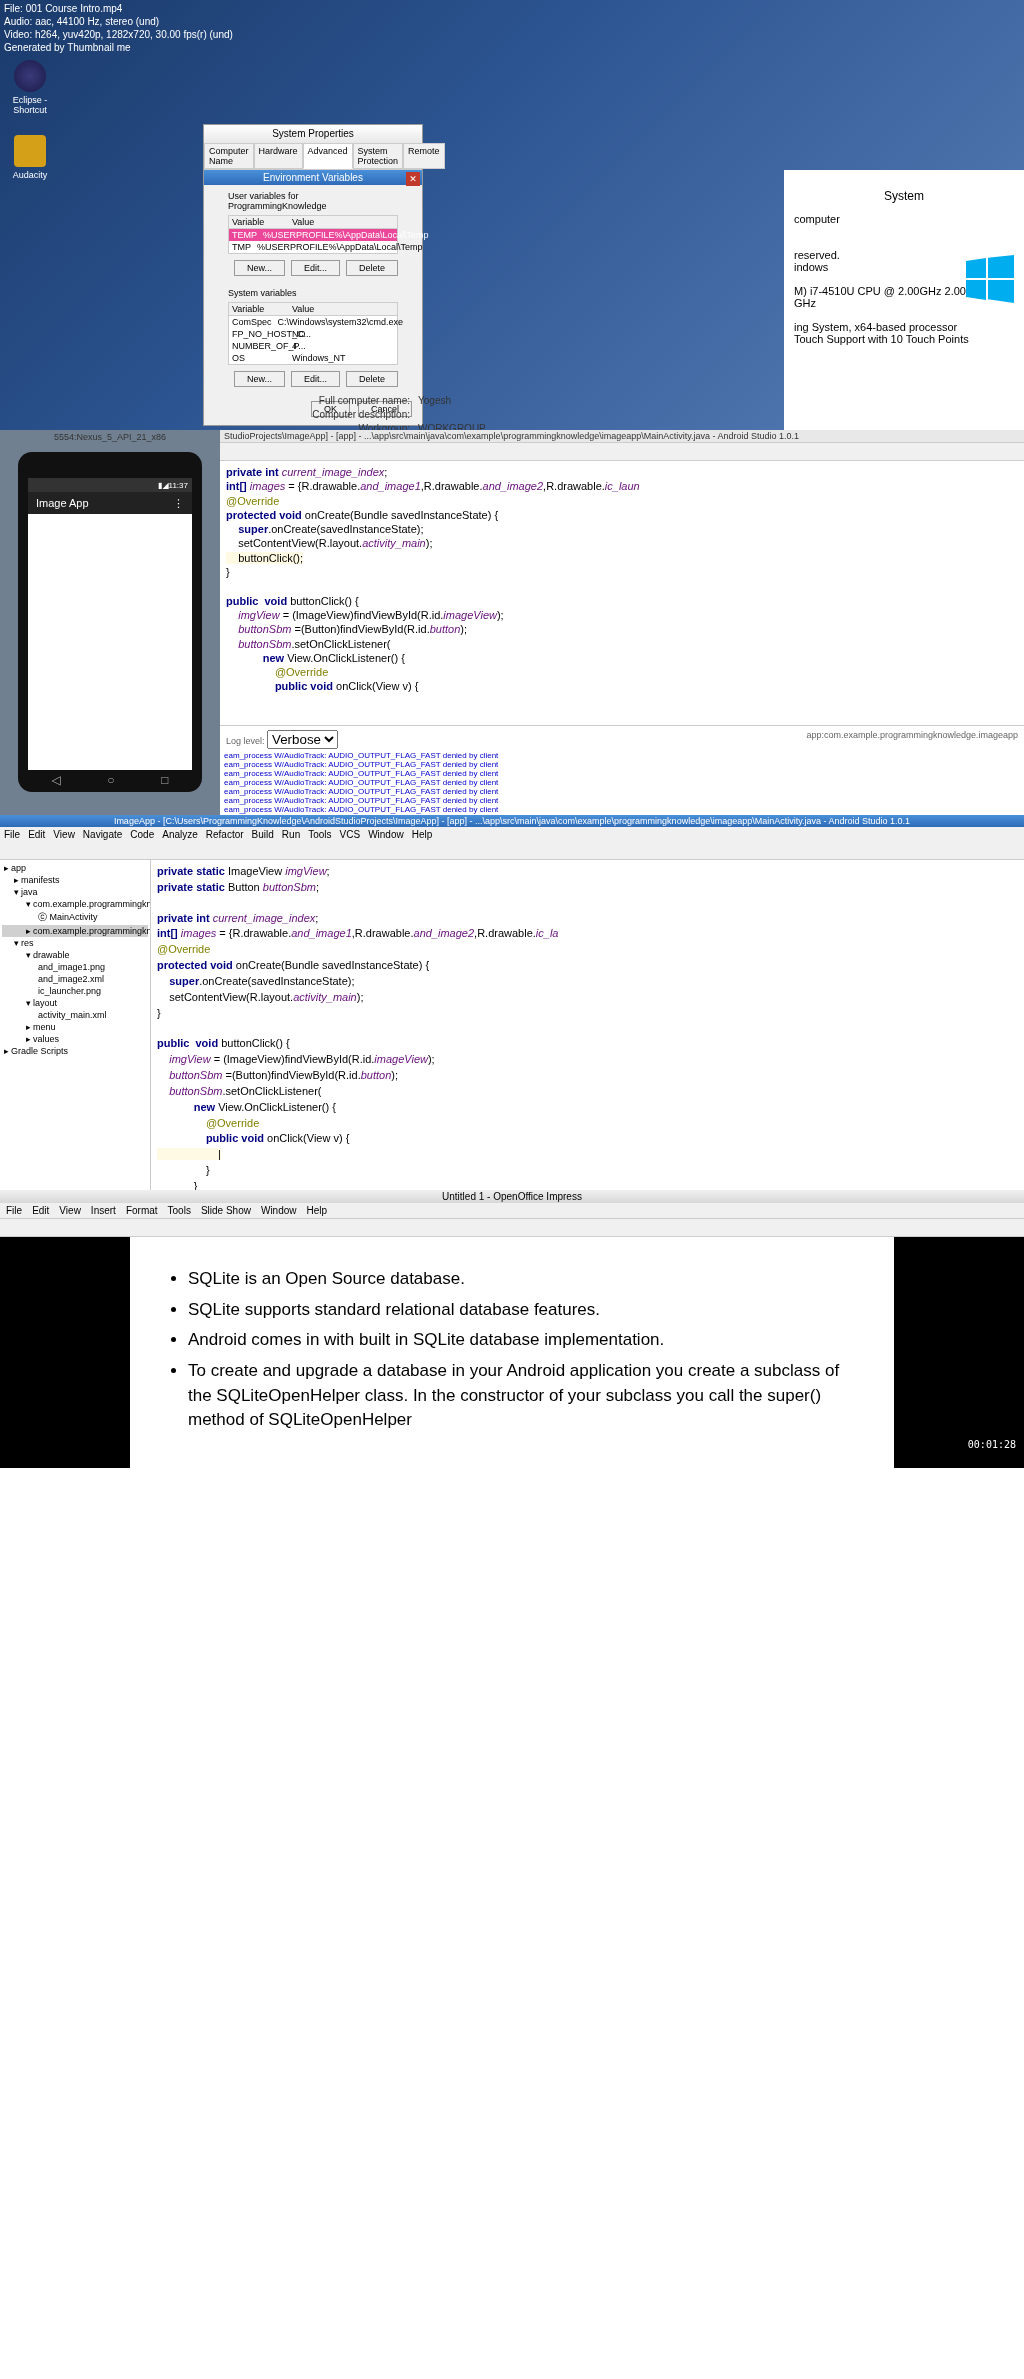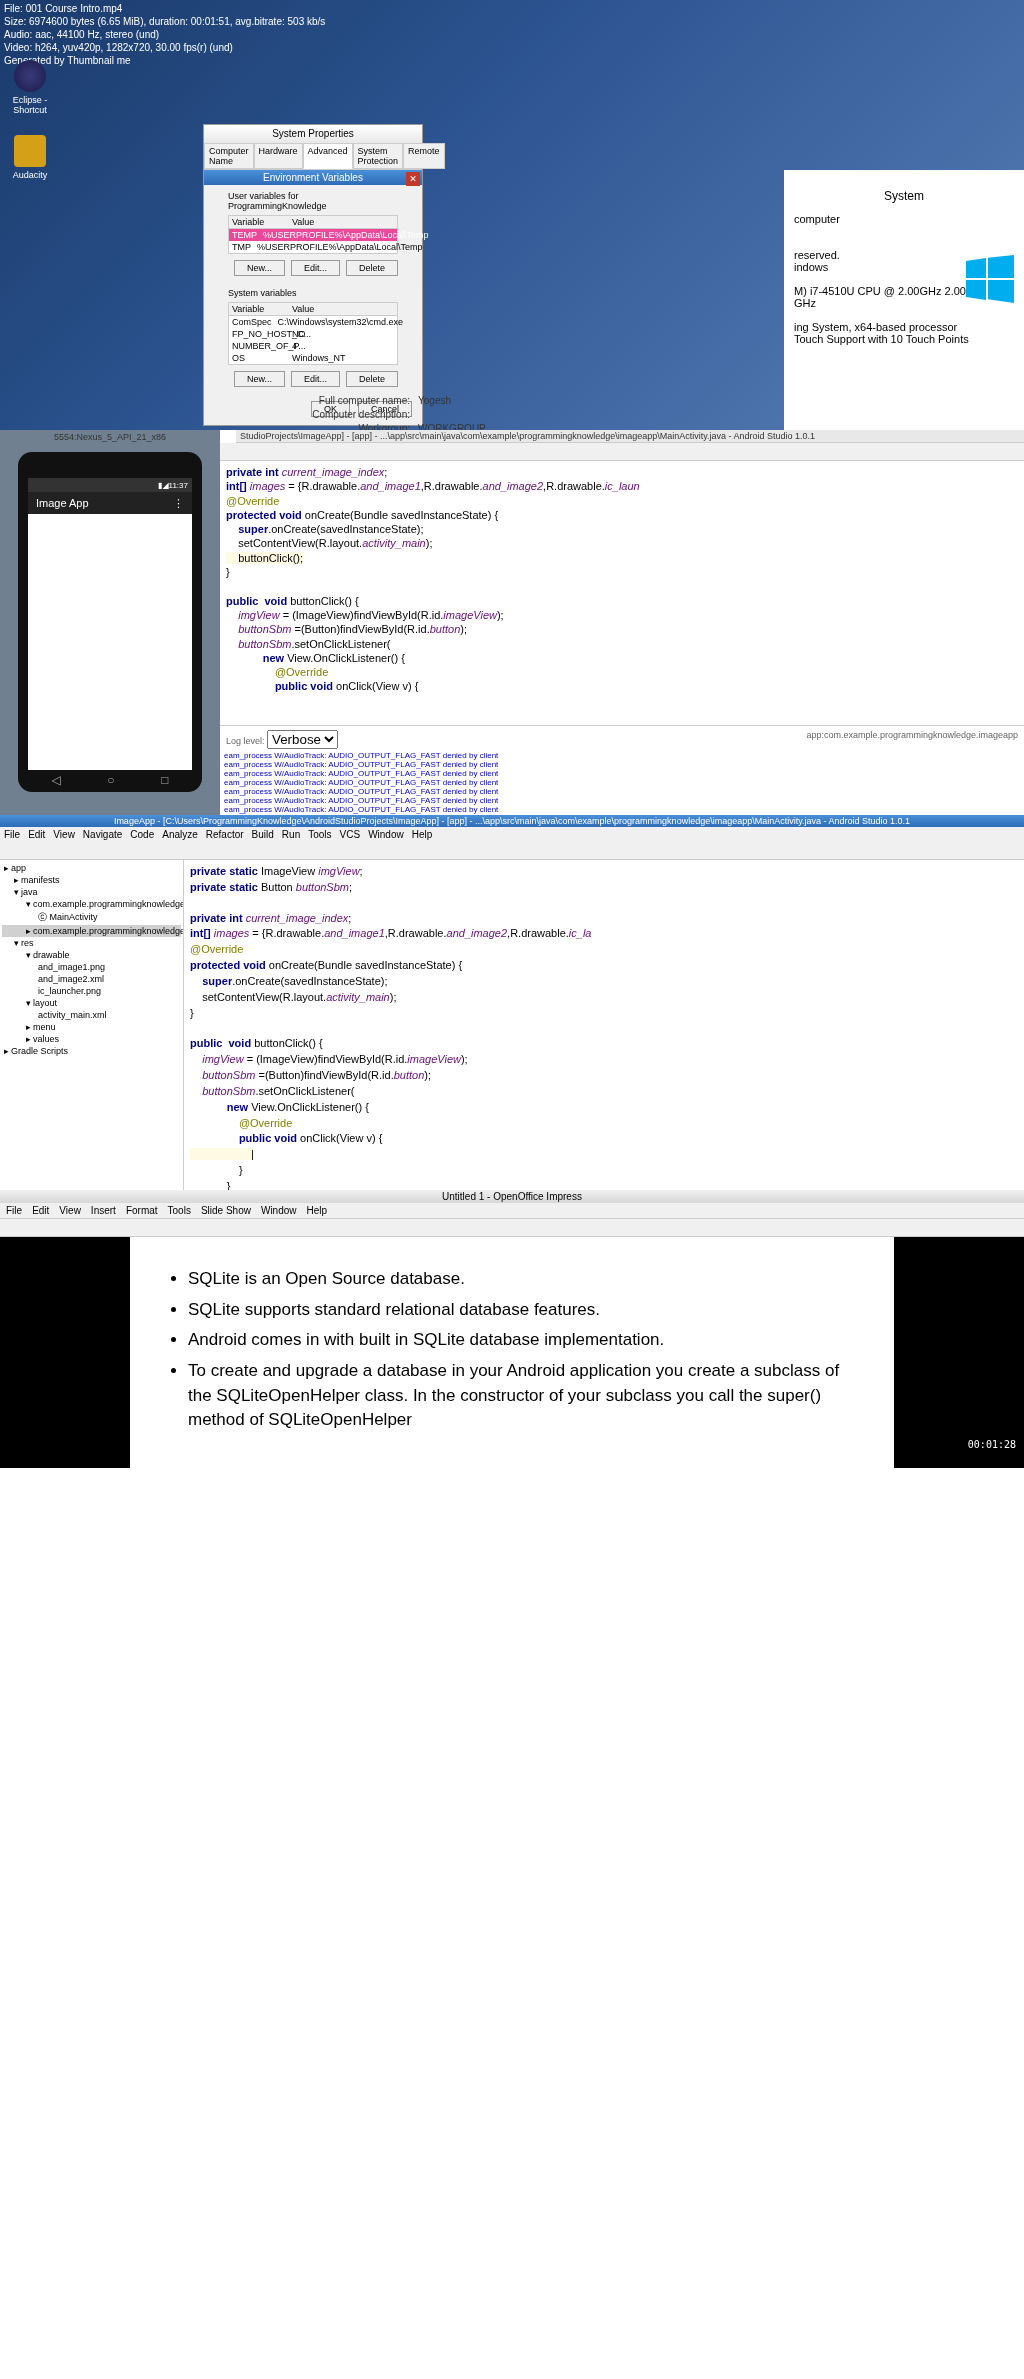--- a/index.html
+++ b/index.html
@@ -46,36 +46,36 @@
 .emulator-title { font-size: 9px; color: #333; text-align: center; padding: 2px; }
 .phone { width: 184px; height: 340px; background: #111; border-radius: 14px; margin: 8px auto; position: relative; padding: 26px 10px 22px; }
 .phone-screen { background: #fff; width: 100%; height: 100%; position: relative; }
 .phone-statusbar { background: #333; height: 14px; display: flex; justify-content: flex-end; align-items: center; padding: 0 4px; color: #fff; font-size: 8px; }
 .phone-titlebar { background: #222; height: 22px; display: flex; align-items: center; justify-content: space-between; padding: 0 8px; color: #fff; font-size: 11px; }
 .phone-content { background: #f5f5f5; height: calc(100% - 36px); display: flex; flex-direction: column; align-items: center; justify-content: center; }
 .android-robot { width: 100px; height: 110px; background: #a4c639; border-radius: 40% 40% 8px 8px; position: relative; }
 .switch-btn { margin-top: 30px; padding: 4px 16px; font-size: 9px; background: #d0d0d0; border: 1px solid #999; }
 .phone-nav { position: absolute; bottom: 4px; left: 10px; right: 10px; height: 16px; display: flex; justify-content: space-around; align-items: center; color: #aaa; font-size: 12px; }
 .code-side { flex: 1; background: #fff; position: relative; font-family: 'Courier New', monospace; font-size: 11px; }
-.as-titlebar { background: #e8e8e8; font-size: 9px; padding: 1px 4px; color: #333; border-bottom: 1px solid #ccc; font-family: Arial; margin-left: 16px; }
+.as-titlebar { background: #e8e8e8; font-size: 9px; padding: 1px 4px; color: #333; border-bottom: 1px solid #ccc; font-family: Arial; }
 .as-toolbar { background: #f0f0f0; height: 18px; border-bottom: 1px solid #ccc; }
 .code-area { padding: 4px 6px; line-height: 1.3; white-space: pre; overflow: hidden; }
 .kw { color: #000080; font-weight: bold; }
 .fld { font-style: italic; color: #660e7a; }
 .ann { color: #808000; }
 .highlight-line { background: #fffae3; }
 .log-panel { position: absolute; bottom: 0; left: 0; right: 0; height: 90px; background: #fff; border-top: 1px solid #ccc; font-size: 8px; color: #666; padding: 2px 4px; overflow: hidden; }
 .log-header { display: flex; justify-content: space-between; padding: 2px; font-size: 9px; font-family: Arial; }
 
 
 .section3 { height: 375px; background: #f0f0f0; position: relative; display: flex; flex-direction: column; }
 .as-full-title { background: linear-gradient(#4a90d9, #2e6bb8); color: #fff; font-size: 9px; padding: 1px 4px; text-align: center; }
 .as-menu { font-size: 10px; padding: 2px 4px; display: flex; gap: 8px; background: #f0f0f0; }
 .as-main { display: flex; flex: 1; overflow: hidden; }
-.project-tree { width: 184px; background: #fff; border-right: 1px solid #ccc; font-size: 9px; padding: 2px; overflow: hidden; }
+.project-tree { width: 151px; background: #fff; border-right: 1px solid #ccc; font-size: 9px; padding: 2px; overflow: hidden; }
 .tree-item { padding: 1px 2px; white-space: nowrap; }
 .tree-item.sel { background: #d0d0d0; }
 .indent1 { padding-left: 12px; }
 .indent2 { padding-left: 24px; }
 .indent3 { padding-left: 36px; }
 .code-full { flex: 1; background: #fff; font-family: 'Courier New', monospace; font-size: 11px; padding: 4px 6px; line-height: 1.35; white-space: pre; overflow: hidden; }
 
 
 .section4 { height: 278px; background: #e8e8e8; position: relative; }
 .oo-titlebar { background: linear-gradient(#f0f0f0, #d8d8d8); font-size: 10px; text-align: center; padding: 1px; }
@@ -89,21 +89,20 @@
 .slide-bullets li { margin-bottom: 6px; }
 .timestamp4 { position: absolute; bottom: 18px; right: 6px; color: #fff; background: #000; font-size: 10px; font-family: monospace; padding: 0 2px; }
 
 </style>
 </head>
 <body>
 
 <div class="section1">
   <div class="header-text">
     <div>File: 001 Course Intro.mp4</div>
-    <div>Size: 6974600 bytes (6.65 MiB), duration: 00:01:51, avg.bitrate: 503 kb/s</div>
     <div>Audio: aac, 44100 Hz, stereo (und)</div>
     <div>Video: h264, yuv420p, 1282x720, 30.00 fps(r) (und)</div>
     <div>Generated by Thumbnail me</div>
   </div>
 
   <div class="desktop-icons">
     <div class="desktop-icon">
       <div class="icon-box eclipse-icon"></div>
       <div>Eclipse - Shortcut</div>
     </div>

